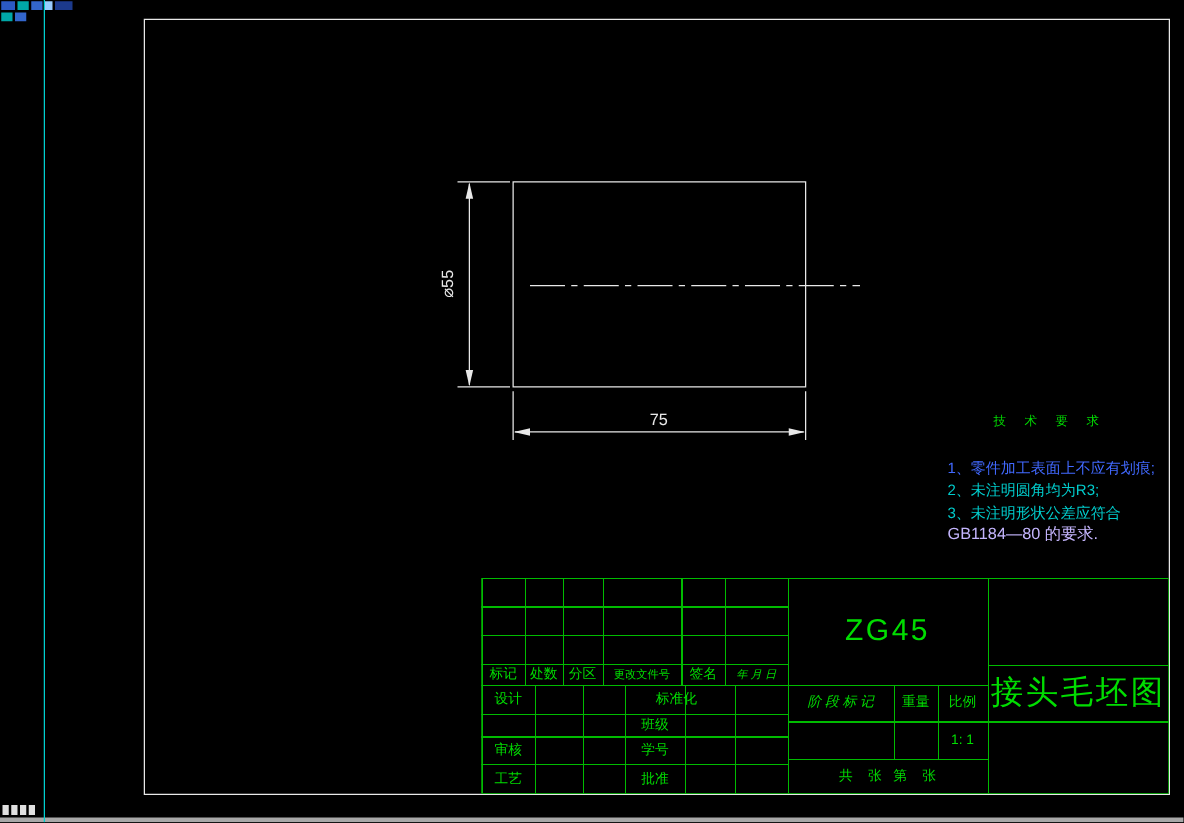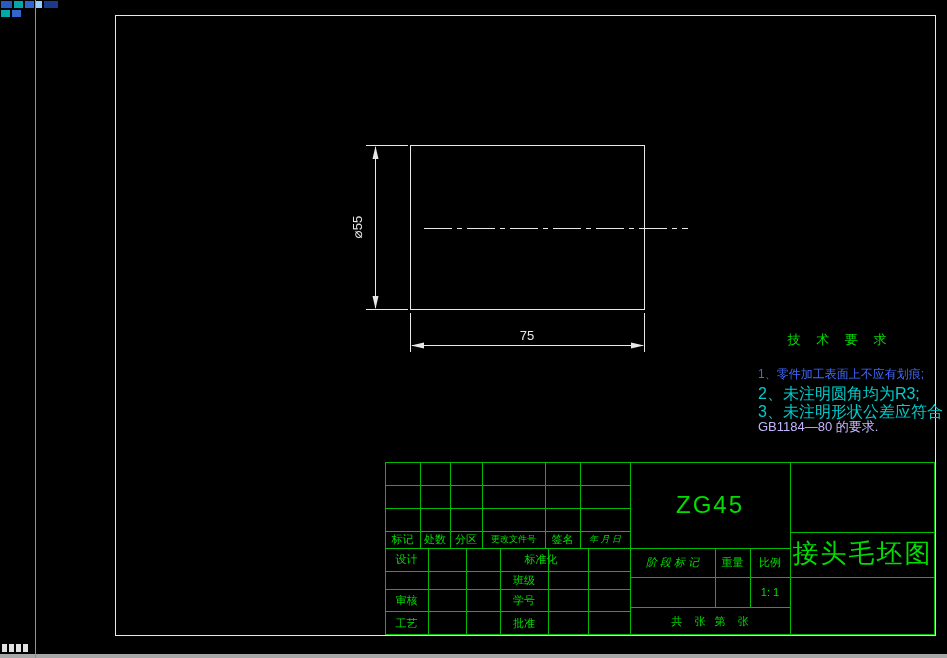--- a/index.html
+++ b/index.html
@@ -8,23 +8,23 @@
   .abs{position:absolute;}
   
   .tb{position:absolute;display:flex;align-items:center;justify-content:center;
       color:#00dd00;font-size:11px;white-space:nowrap;line-height:1;}
   .tb.small{font-size:9px;}
   .tb.big-material{font-size:24px;letter-spacing:2px;}
   .tb.big-title{font-size:26px;letter-spacing:2px;}
   .tb.pre{white-space:pre;}
   
   .tech{position:absolute;white-space:nowrap;line-height:1;}
-  .tech-title{color:#00dd00;font-size:13px;letter-spacing:6px;text-align:center;}
+  .tech-title{color:#00dd00;font-size:10px;letter-spacing:6px;text-align:center;}
   .tech-1{color:#4169ff;font-size:12px;}
-  .tech-23{color:#00cccc;font-size:16px;}
+  .tech-23{color:#00cccc;font-size:12px;}
   .tech-4{color:#c4b5fd;font-size:13px;}
   
   .frag{position:absolute;display:flex;gap:2px;}
   .frag span{display:block;height:7px;}
   .ic1{width:11px;background:#2b59c3;}
   .ic2{width:9px;background:#00a8a8;}
   .ic3{width:9px;background:#3366cc;}
   .ic4{width:6px;background:#99ccff;}
   .ic5{width:14px;background:#1c3a8c;}
   .stat span{display:block;width:5px;height:8px;background:#e0e0e0;}

